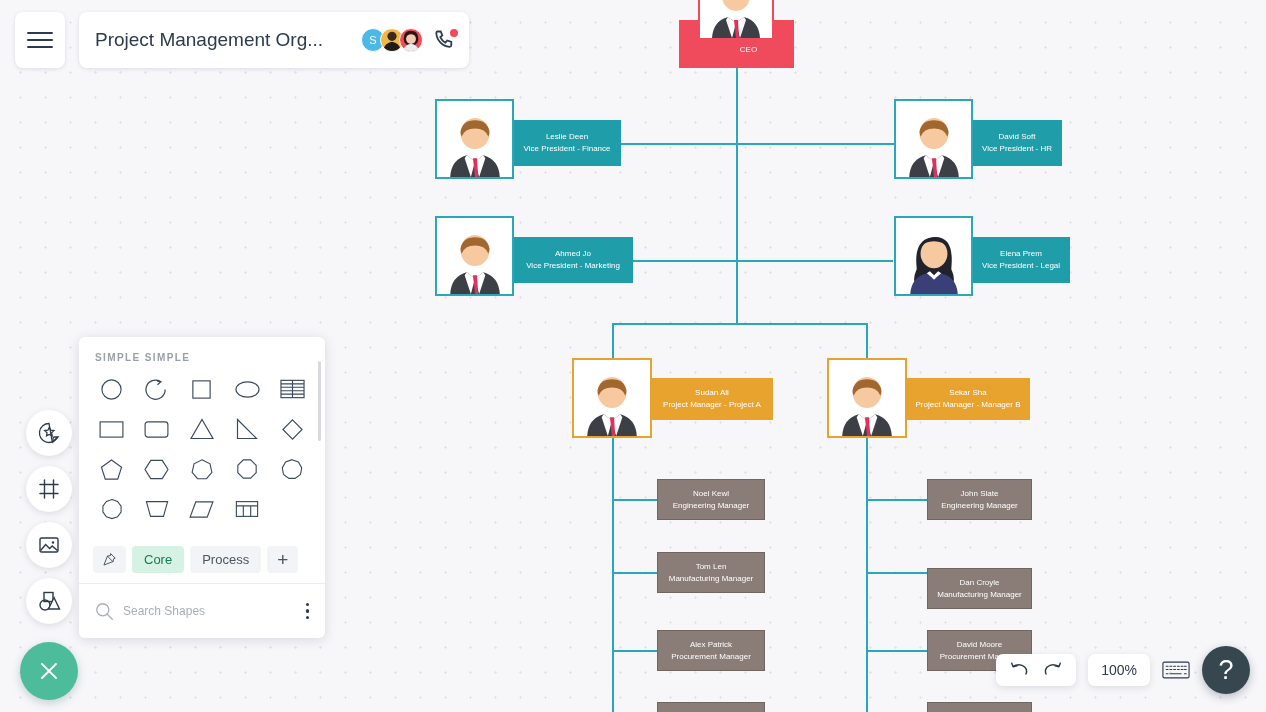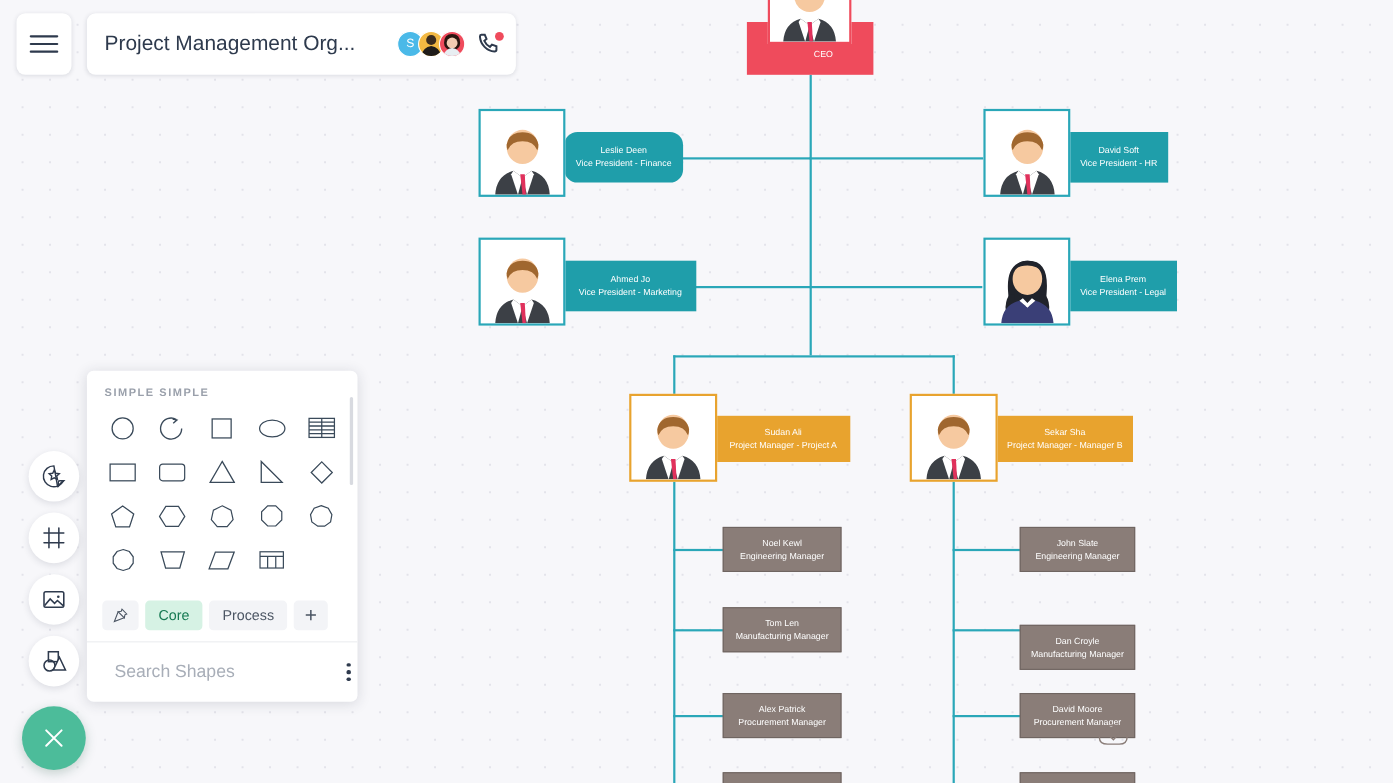--- a/index.html
+++ b/index.html
@@ -165,21 +165,21 @@
     font-size: 13px; color: #4b5563; padding: 0 12px; cursor: pointer;
   }
   .tab.pin { padding: 0 9px; }
   .tab.active { background: #d6f2e4; color: #177a53; }
   .tab.plus { padding: 0 10px; font-size: 19px; color: #4b5563; }
   #search-row {
     height: 55px; border-top: 1px solid #ebedf0;
     display: flex; align-items: center; padding: 0 12px 0 16px;
   }
   #search-input {
-    flex: 1; border: 0; outline: 0; font-size: 16px;
+    flex: 1; border: 0; outline: 0; font-size: 12px;
     color: #8b5cf6; background: transparent; padding-left: 9px;
     font-family: "Liberation Sans", sans-serif;
   }
   #search-input::placeholder { color: #a8aeb8; }
   #kebab { cursor: pointer; padding: 4px; }
   #kebab i {
     display: block; width: 3.5px; height: 3.5px; border-radius: 50%;
     background: #2e3a4d; margin: 3px 0;
   }
 
@@ -239,21 +239,21 @@
       <svg width="60" height="58" viewBox="0 0 60 58">
         <ellipse cx="30" cy="16" rx="14" ry="15" fill="#f6c9a0"></ellipse>
         <path d="M16 14 q2-11 14-11 t14 11 q0 3-1 5 q-3-8-13-8 t-13 8 q-1-2-1-5z" fill="#a0672f"></path>
         <path d="M6 58 q1-17 16-21 l8 6 l8-6 q15 4 16 21z" fill="#3c4046"></path>
         <path d="M22 37 l8 6 l-4 15 l-6-18z" fill="#fff"></path>
         <path d="M38 37 l-8 6 l4 15 l6-18z" fill="#fff"></path>
         <path d="M28 40 l4 0 l1 18 l-3 0z" fill="#e0315c"></path>
       </svg>
     </div>
 
-    <div class="node-label vp-label" style="left:513px; top:120px; width:108px; height:46px;border-radius:12px;">
+    <div class="node-label vp-label" style="left:513px; top:120px; width:108px; height:46px;">
       <span class="nm">Leslie Deen</span>
       <span class="ttl">Vice President - Finance</span>
     </div>
     <div class="photo vp-photo" style="left:435px; top:99px; width:79px; height:80px;">
       <svg width="62" height="60" viewBox="0 0 60 58">
         <ellipse cx="30" cy="16" rx="14" ry="15" fill="#f6c9a0"></ellipse>
         <path d="M16 14 q2-11 14-11 t14 11 q0 3-1 5 q-3-8-13-8 t-13 8 q-1-2-1-5z" fill="#a0672f"></path>
         <path d="M6 58 q1-17 16-21 l8 6 l8-6 q15 4 16 21z" fill="#3c4046"></path>
         <path d="M22 37 l8 6 l-4 15 l-6-18z" fill="#fff"></path>
         <path d="M38 37 l-8 6 l4 15 l6-18z" fill="#fff"></path>
@@ -573,13 +573,39 @@
     </div>
   </div>
 
   <div id="save-cloud">
     <svg width="34" height="22" viewBox="0 0 34 22" fill="none" stroke="#8a7d78" stroke-width="1.3" stroke-linecap="round">
       <path d="M9 19.5 q-7.5 0-7.5-5.8 q0-5 5.4-5.6 q1.2-6 7.3-6 q5.6 0 7 5 q5.5.3 5.5 5.4 q0 7-7.2 7z"></path>
       <path d="M11 12.2 l3.2 3.2 l6.3-7"></path>
     </svg>
   </div>
 
+  <div id="bottom-bar">
+    <div class="pill" id="undo-redo">
+      <span>
+        <svg width="19" height="19" viewBox="0 0 22 22" fill="none" stroke="#2e3a4d" stroke-width="1.7" stroke-linecap="round" stroke-linejoin="round">
+          <path d="M4 6 q8-4 13 1 q3.5 3.5 1.5 8"></path>
+            <path d="M2 2.5 L3.6 6.6 L8 5.6"></path>
+        </svg>
+      </span>
+      <span>
+        <svg width="19" height="19" viewBox="0 0 22 22" fill="none" stroke="#2e3a4d" stroke-width="1.7" stroke-linecap="round" stroke-linejoin="round">
+          <path d="M18 6 q-8-4-13 1 q-3.5 3.5-1.5 8"></path>
+            <path d="M20 2.5 L18.4 6.6 L14 5.6"></path>
+        </svg>
+      </span>
+    </div>
+    <div class="pill" id="zoom-pill">100%</div>
+    <div id="kbd-btn">
+      <svg width="28" height="20" viewBox="0 0 30 21" fill="none" stroke="#2e3a4d" stroke-width="1.2">
+        <rect x="1" y="2" width="28" height="17" rx="1.6"></rect>
+        <path d="M4.5 6.5 h2 M8.5 6.5 h2 M12.5 6.5 h2 M16.5 6.5 h2 M20.5 6.5 h2 M24 6.5 h2
+                 M4.5 10 h2 M8.5 10 h2 M12.5 10 h2 M16.5 10 h2 M20.5 10 h2 M24 10 h2
+                 M4.5 14.5 h2 M8.5 14.5 h12 M24 14.5 h2" stroke-linecap="round"></path>
+      </svg>
+    </div>
+    <div id="help-fab">?</div>
+  </div>
 </div>
 
 </body></html>

